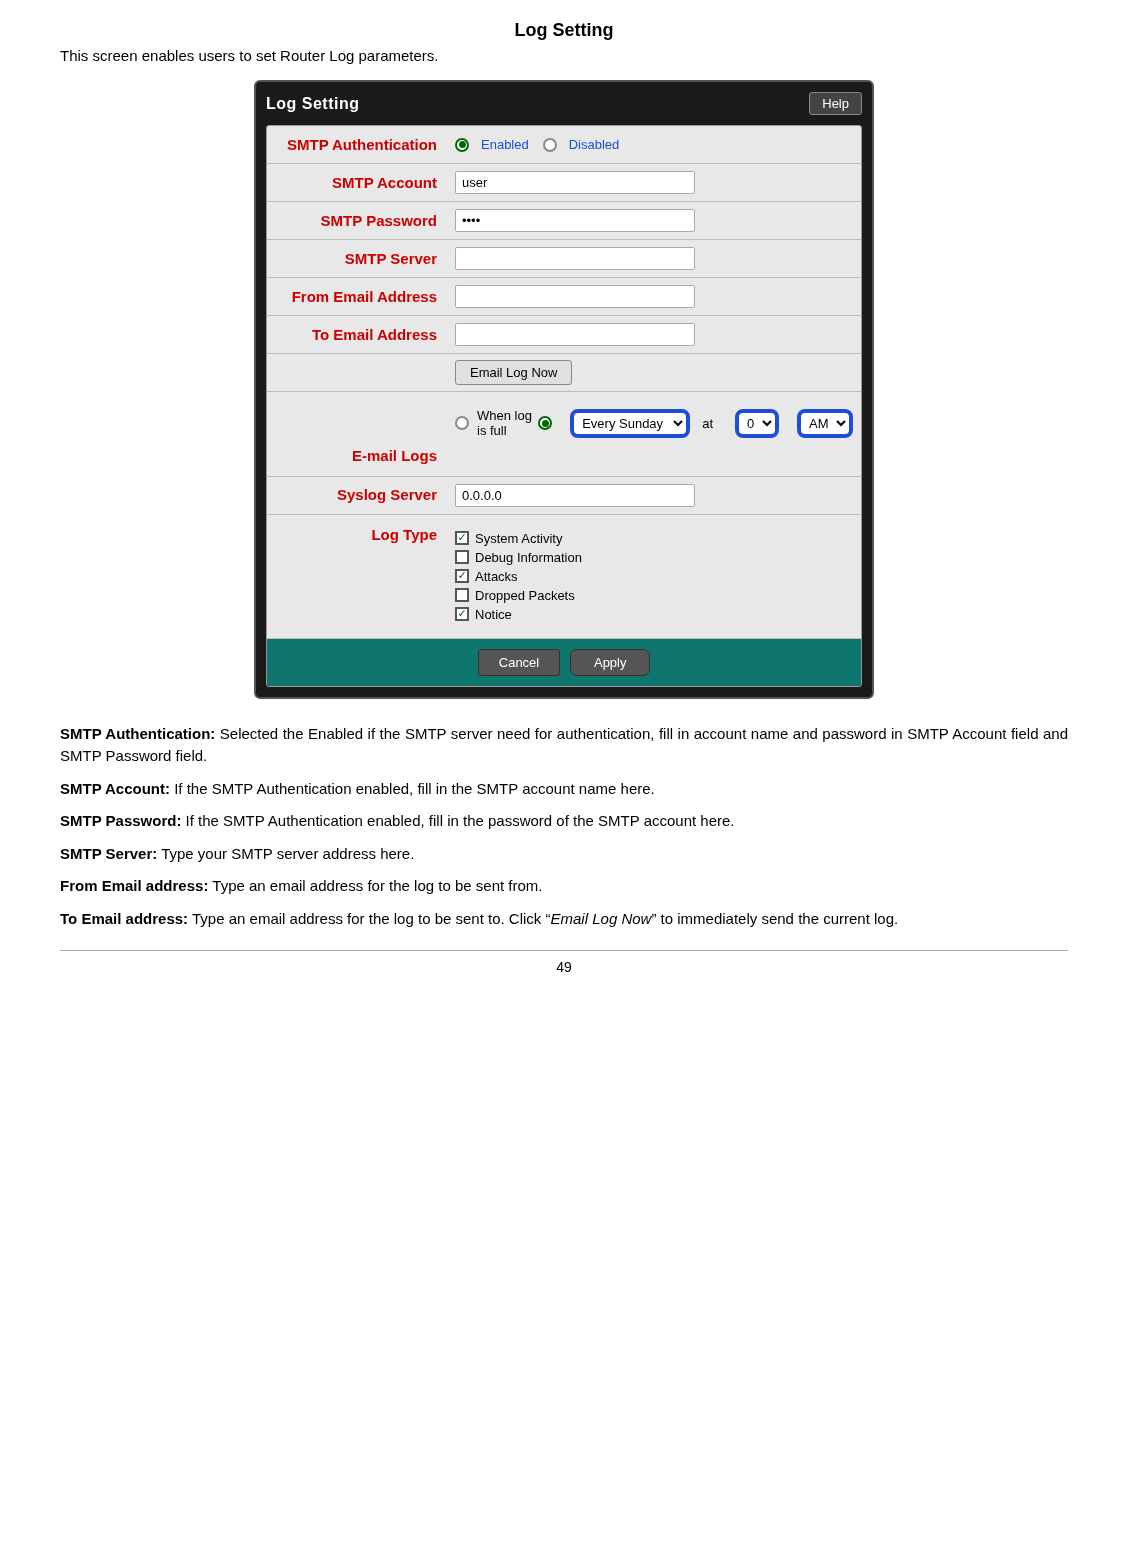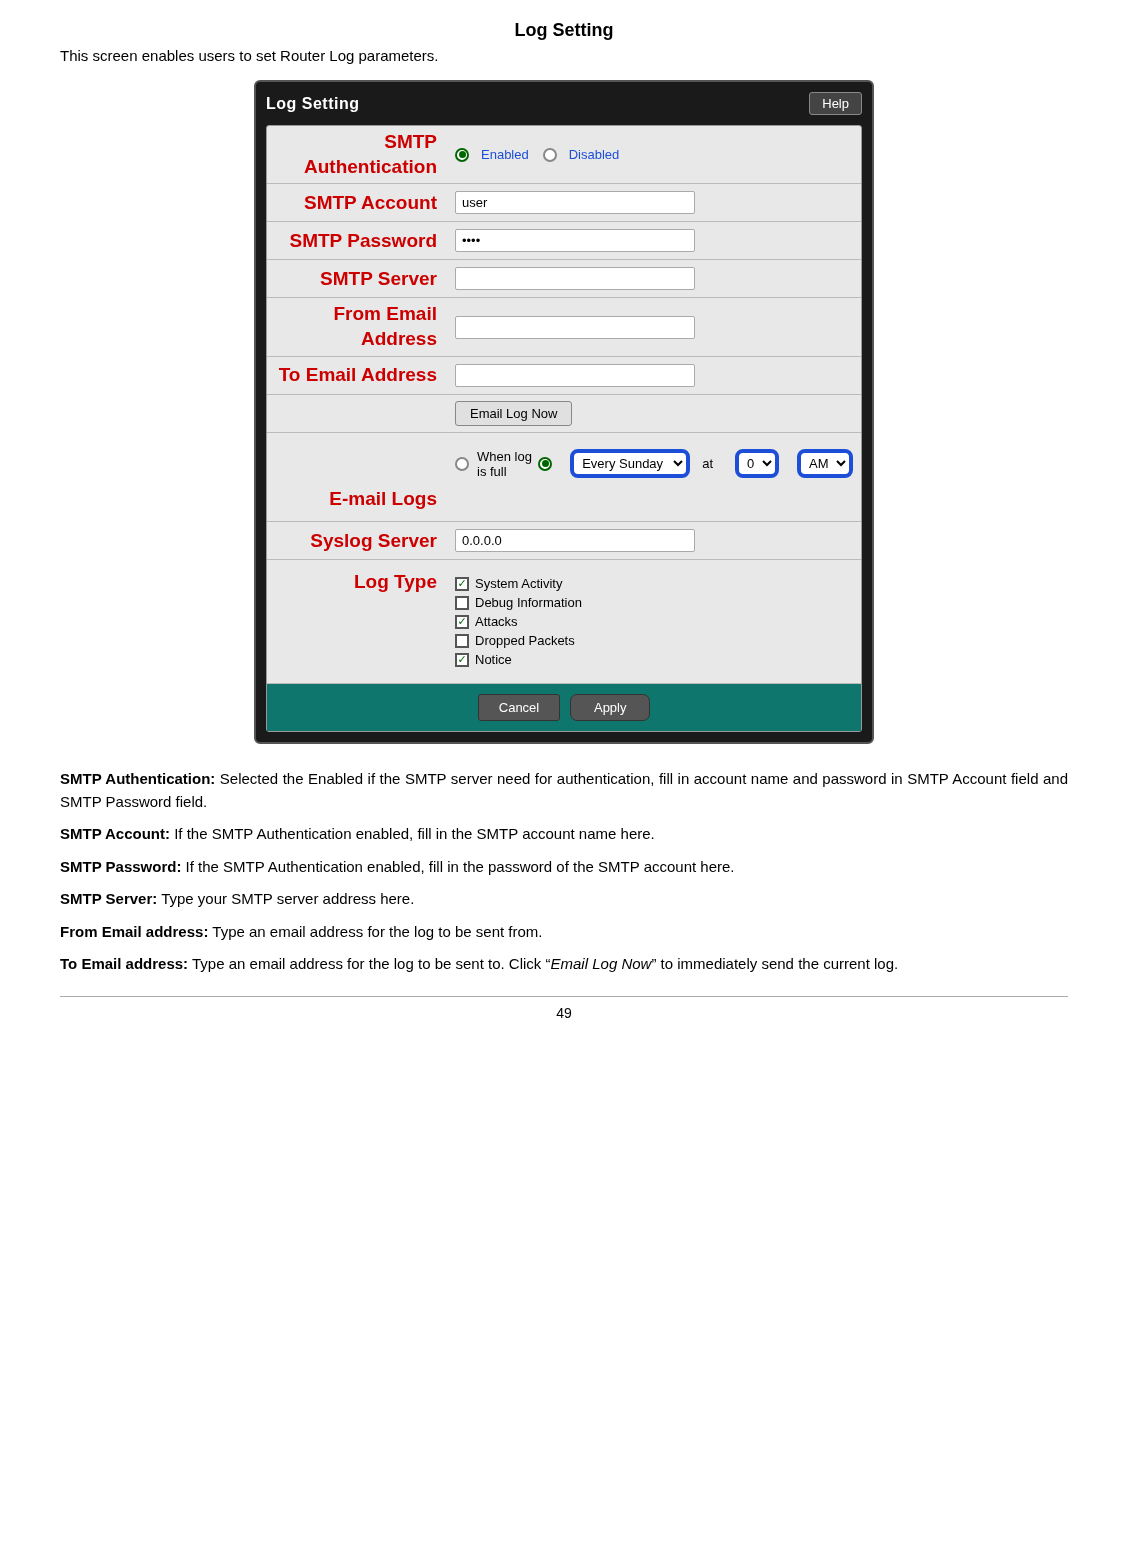--- a/index.html
+++ b/index.html
@@ -70,21 +70,21 @@
     }
     .form-row:last-child {
       border-bottom: none;
     }
     .form-label {
       width: 180px;
       min-width: 180px;
       text-align: right;
       padding-right: 10px;
       padding-left: 6px;
-      font-size: 19px;
+      font-size: 15px;
       font-weight: bold;
       color: #c00;
       flex-shrink: 0;
       line-height: 1.3;
       padding-top: 4px;
       padding-bottom: 4px;
     }
     .form-control {
       flex: 1;
       padding: 4px 8px;
@@ -142,21 +142,21 @@
     }
     .checkbox-group {
       display: flex;
       flex-direction: column;
       gap: 4px;
       font-size: 13px;
       padding: 6px 0;
     }
     .checkbox-group label {
       display: flex;
-      align-items: center;
+      align-items: flex-start;
       gap: 6px;
       font-weight: normal;
       color: #000;
       cursor: pointer;
     }
     .button-row {
       display: flex;
       justify-content: center;
       gap: 10px;
       padding: 10px 8px;

